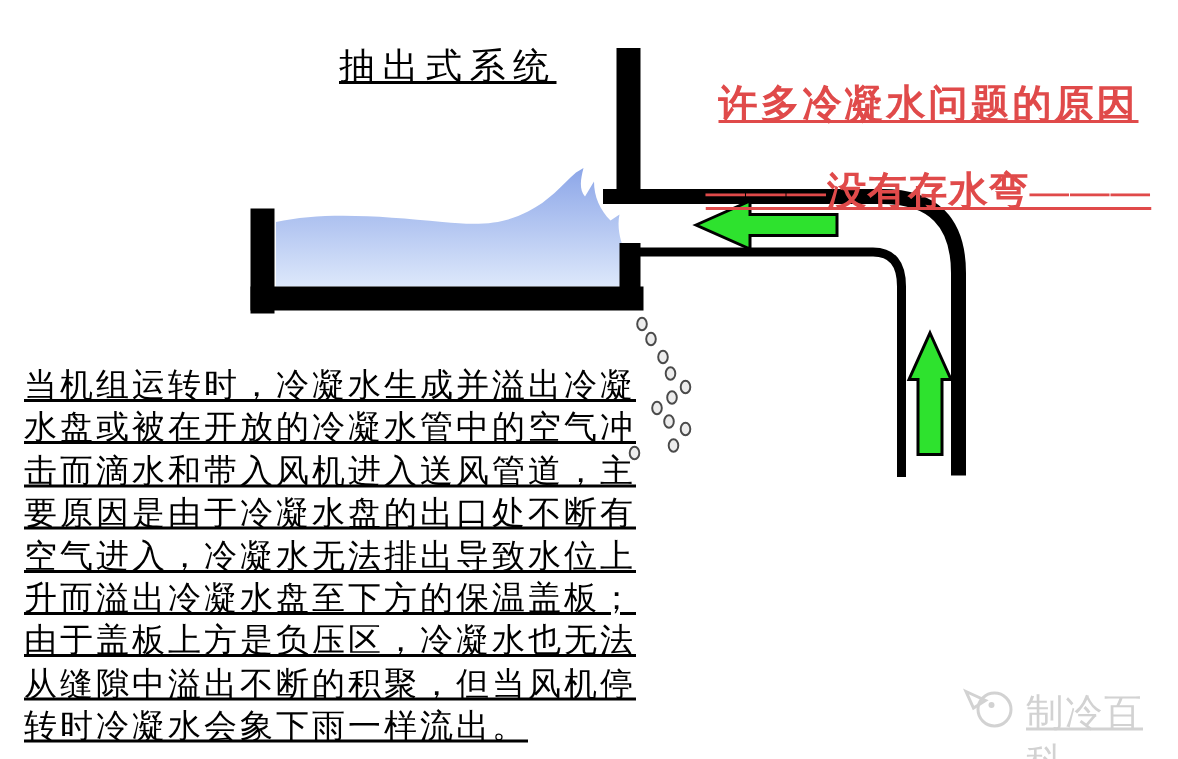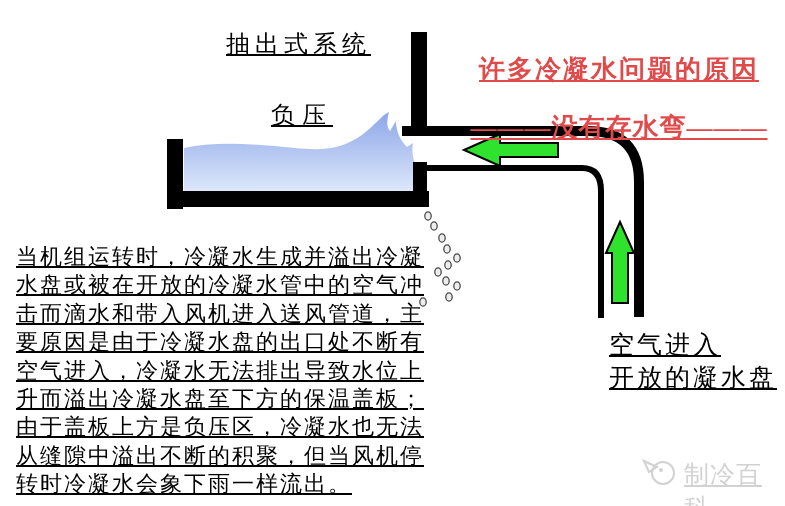--- a/index.html
+++ b/index.html
@@ -69,29 +69,26 @@
     </g>
 
     <g>
       <circle class="wm" cx="663" cy="473" r="11"></circle>
       <path class="wm" d="M644,461 L657,467 L649,472 Z"></path>
       <circle cx="661" cy="470" r="2" fill="var(--watermark,#d2d2d2)" stroke="none"></circle>
     </g>
   </svg>
 
   <div class="t system-title">抽出式系统</div>
-  <div class="t neg-pressure">负压</div>
 
   <div class="t banner">
     <div class="l1">许多冷凝水问题的原因</div>
     <div class="l2">———没有存水弯———</div>
   </div>
 
-  <div class="t air-label">空气进入
-开放的凝水盘</div>
 
   <div class="t paragraph">当机组运转时，冷凝水生成并溢出冷凝
 水盘或被在开放的冷凝水管中的空气冲
 击而滴水和带入风机进入送风管道，主
 要原因是由于冷凝水盘的出口处不断有
 空气进入，冷凝水无法排出导致水位上
 升而溢出冷凝水盘至下方的保温盖板；
 由于盖板上方是负压区，冷凝水也无法
 从缝隙中溢出不断的积聚，但当风机停
 转时冷凝水会象下雨一样流出。</div>

